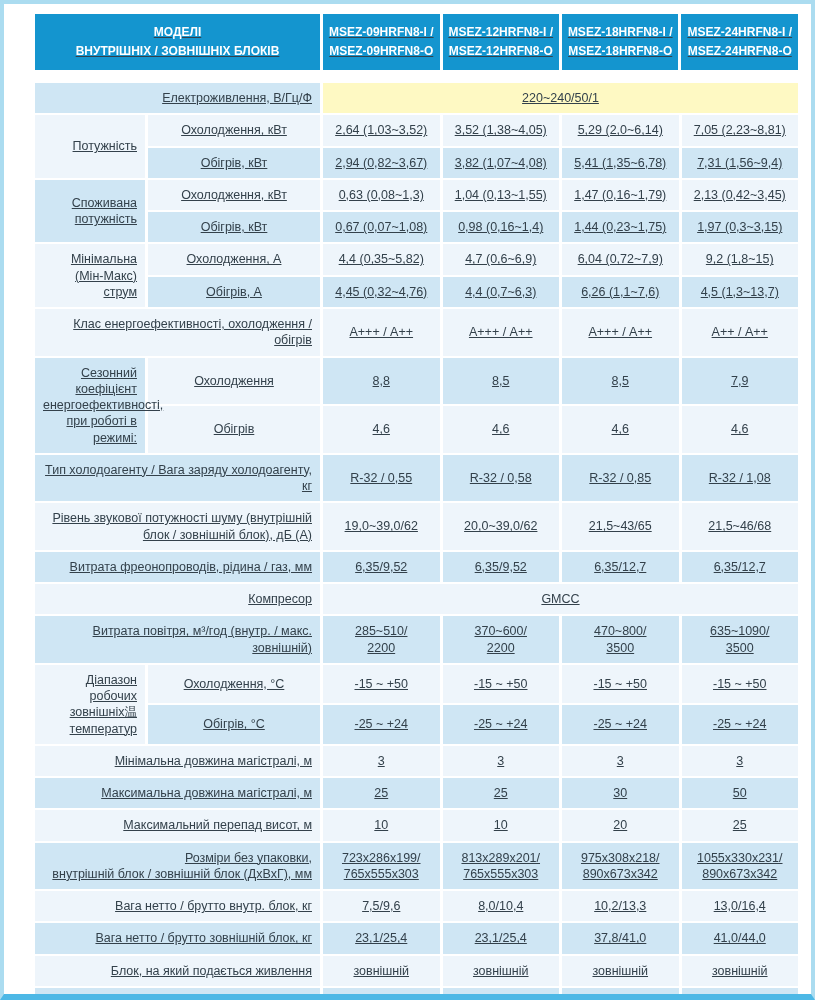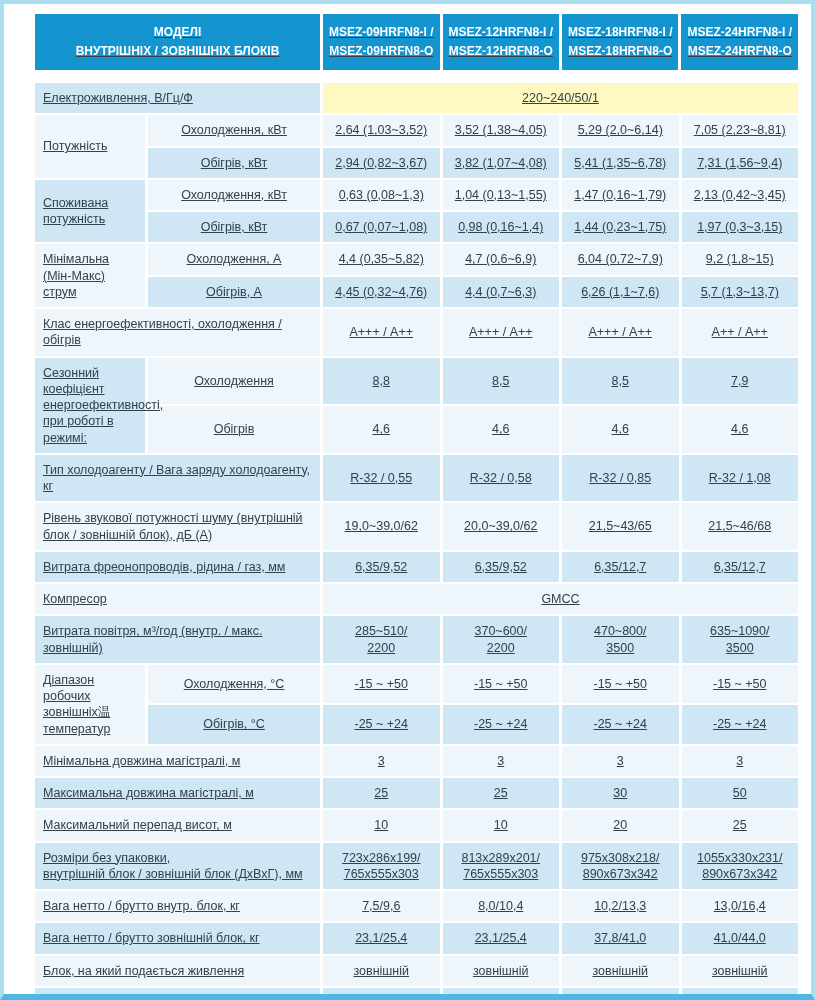--- a/index.html
+++ b/index.html
@@ -38,23 +38,23 @@
     white-space:pre-line;
     padding:2px 4px;
   }
   #spec-table td{
     font-size:12.5px;
     line-height:1.3;
     vertical-align:middle;
     padding:7px 8px;
     white-space:pre-line;
   }
-  td.lab{text-align:left;padding-left:10px;}
+  td.lab{text-align:right;padding-left:10px;}
   td.sub{text-align:center;padding-left:10px;}
-  td.grp{text-align:left;padding-left:10px;margin-left:24px;}
+  td.grp{text-align:right;padding-left:10px;margin-left:24px;}
   td.val{text-align:center;}
   .b{background:#cfe6f4;}
   .p{background:#eef5fb;}
   .bl{background:#fef9c3;}
 </style>
 </head>
 <body>
 
 <div class="page">
 
@@ -135,21 +135,21 @@
           <td class="val p">4,4 (0,35~5,82)</td>
           <td class="val p">4,7 (0,6~6,9)</td>
           <td class="val p">6,04 (0,72~7,9)</td>
           <td class="val p">9,2 (1,8~15)</td>
         </tr>
         <tr class="">
           <td class="sub b">Обігрів, А</td>
           <td class="val b">4,45 (0,32~4,76)</td>
           <td class="val b">4,4 (0,7~6,3)</td>
           <td class="val b">6,26 (1,1~7,6)</td>
-          <td class="val b">5,7 (1,3~13,7)</td>
+          <td class="val b">4,5 (1,3~13,7)</td>
         </tr>
         <tr class="">
           <td class="lab p" colspan="2">Клас енергоефективності, охолодження / обігрів</td>
           <td class="val p">А+++ / А++</td>
           <td class="val p">А+++ / А++</td>
           <td class="val p">А+++ / А++</td>
           <td class="val p">А++ / А++</td>
         </tr>
         <tr class="">
           <td class="grp b" rowspan="2">Сезонний коефіцієнт енергоефективності, при роботі в режимі:</td>

